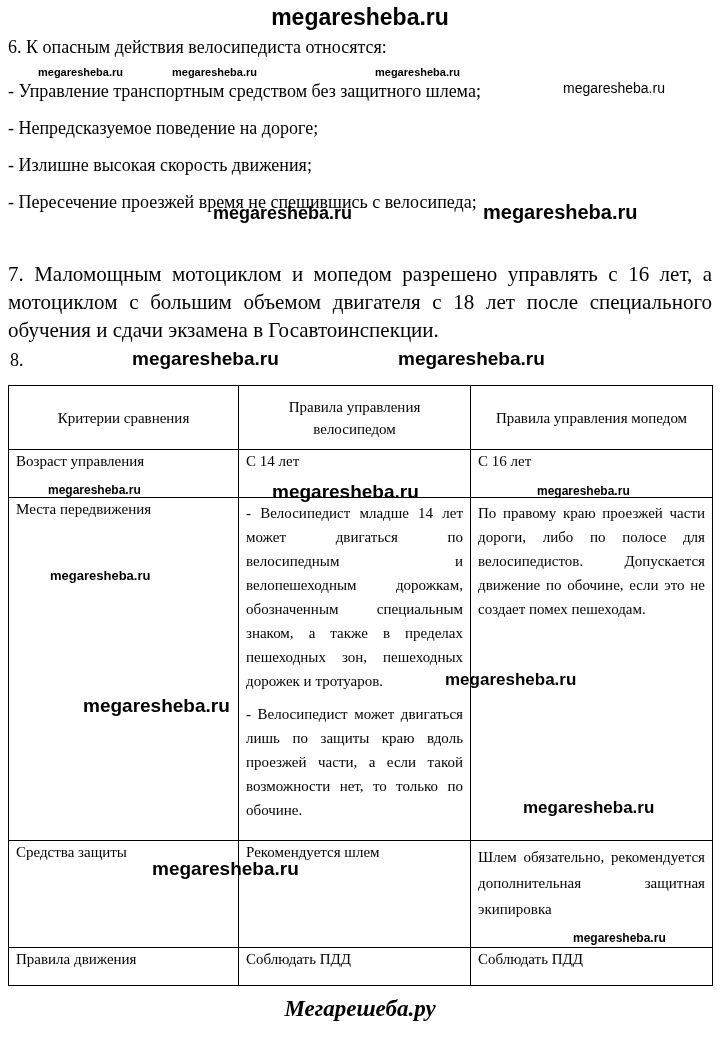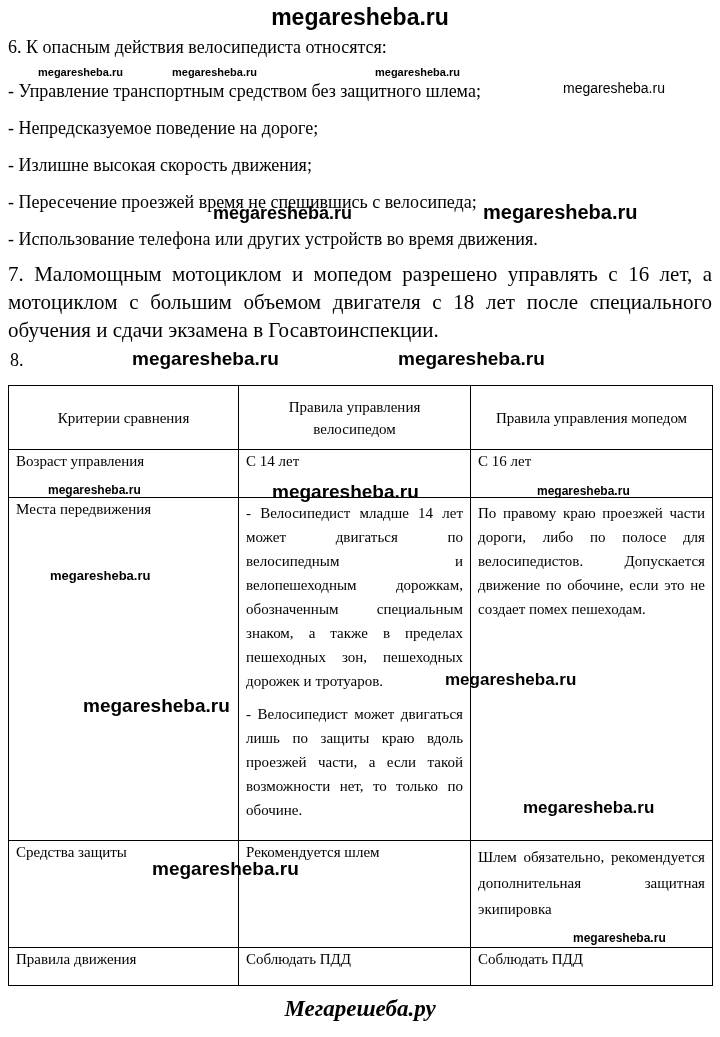--- a/index.html
+++ b/index.html
@@ -48,21 +48,20 @@
 <div class="page">
 
   <div class="wm wm-header">megaresheba.ru</div>
 
   <div class="item6">
     <p class="intro">6. К опасным действия велосипедиста относятся:</p>
     <p class="bullet">- Управление транспортным средством без защитного шлема;</p>
     <p class="bullet">- Непредсказуемое поведение на дороге;</p>
     <p class="bullet">- Излишне высокая скорость движения;</p>
     <p class="bullet">- Пересечение проезжей время не спешившись с велосипеда;</p>
-    <p class="bullet">- Использование телефона или других устройств во время движения.</p>
   </div>
 
   <div class="item7">7. Маломощным мотоциклом и мопедом разрешено управлять с 16 лет, а мотоциклом с большим объемом двигателя с 18 лет после специального обучения и сдачи экзамена в Госавтоинспекции.</div>
 
   <div class="item8">8.</div>
 
   <table class="answer-table">
     <colgroup>
       <col style="width:230px">
         <col style="width:232px">

